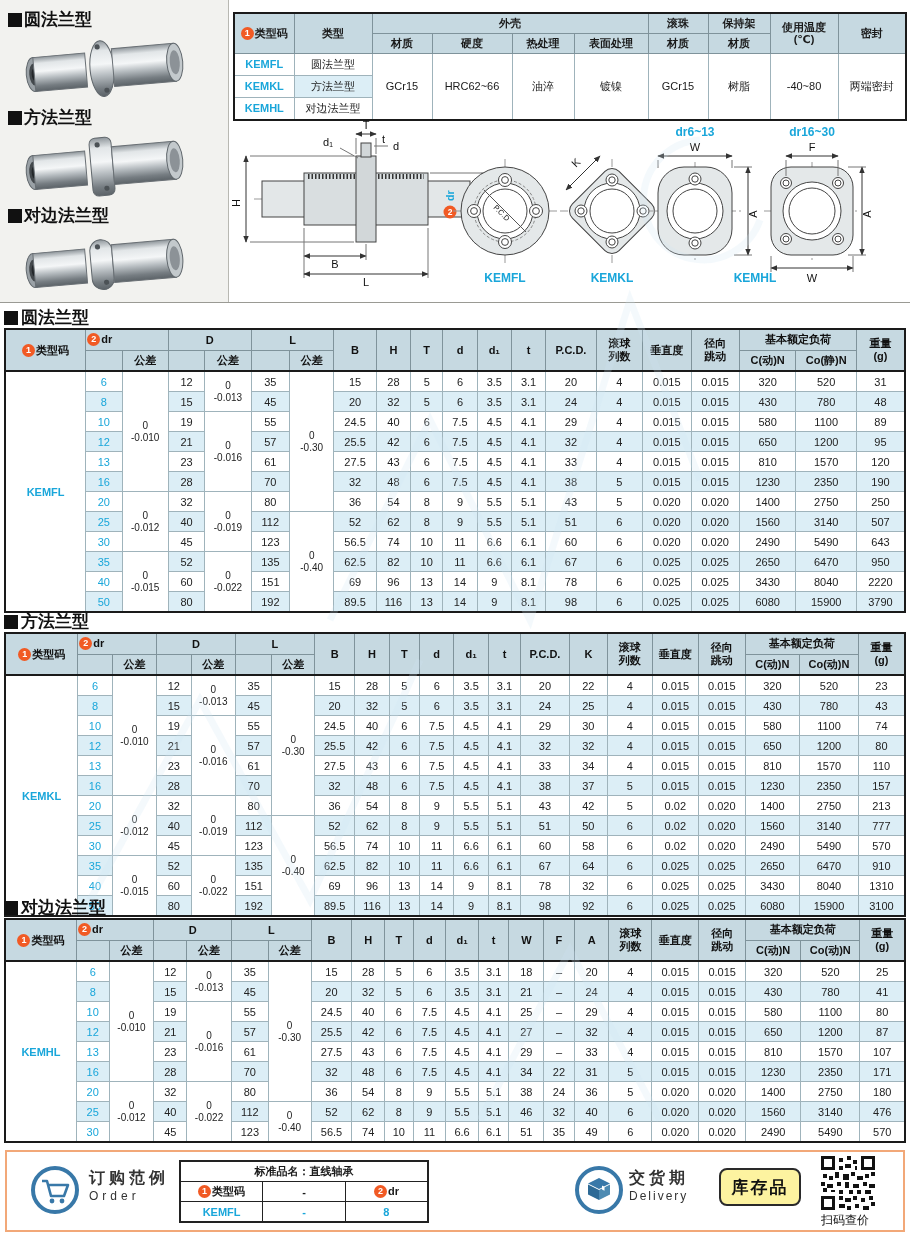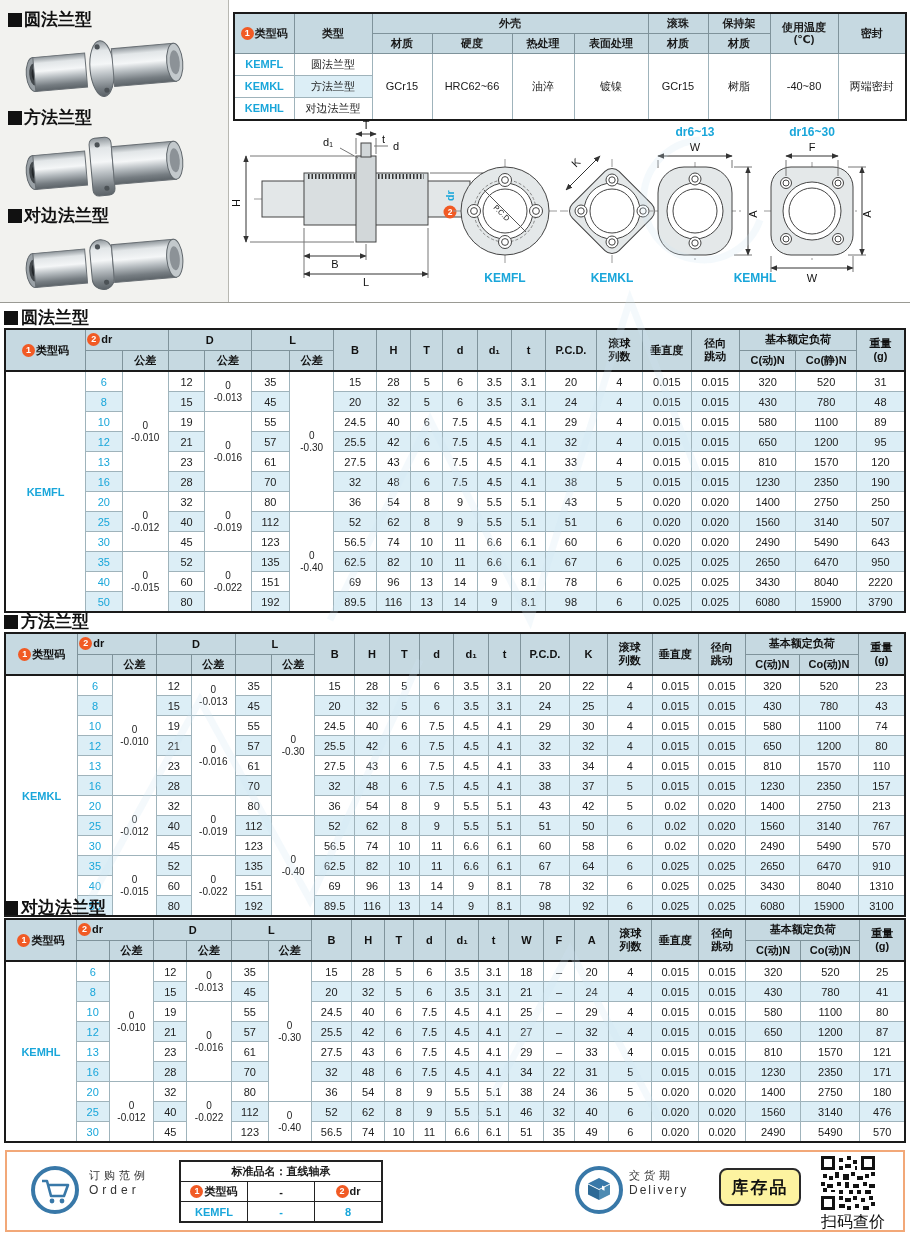--- a/index.html
+++ b/index.html
@@ -36,30 +36,30 @@
   .spec th{background:#c6d9e1;border:1px solid #7f939b;font-size:11px;font-weight:bold;padding:0 1px;}
   .spec td{border:1px solid #9fb3bb;font-size:11px;text-align:center;height:19px;}
   .spec thead tr{height:20px;}
   .spec td.code{font-weight:bold;}
   .spec tr.alt td{background:#dceef6;}
   .spec td.merged{background:#fff !important;}
   
   .footer-box{left:5px;top:1150px;width:896px;height:78px;border:2px solid #f2a878;background:#fff;}
   .ic-circle{position:absolute;border-radius:50%;border:4px solid #3878a8;background:#fff;}
   .cn-en{position:absolute;color:#333;}
-  .cn-en .cn{font-size:11px;letter-spacing:4px;font-weight:normal;}
+  .cn-en .cn{font-size:16px;letter-spacing:4px;font-weight:bold;}
   .cn-en .en{font-size:12px;letter-spacing:4px;}
   .order-table{position:absolute;border:2px solid #222;}
   .order-table th,.order-table td{border:1px solid #222;font-size:11px;text-align:center;
       height:19px;padding:0 2px;font-weight:bold;}
   .order-table td.cyan{color:#19a6da;}
   .stock-badge{position:absolute;background:#fdf3a0;border:2px solid #2a2a2a;border-radius:8px;
       font-size:17px;font-weight:bold;letter-spacing:2px;color:#111;
       display:flex;align-items:center;justify-content:center;}
-  .qr-caption{position:absolute;font-size:16px;color:#111;text-align:center;}
+  .qr-caption{position:absolute;font-size:12px;color:#111;text-align:center;}
   
   svg text{font-family:"Liberation Sans","DejaVu Sans",sans-serif;}
   .wm{pointer-events:none;opacity:.45;}
 </style>
 </head>
 <body>
 
 <div class="abs photo-col">
   <div class="ptype-label" style="top:8px;">
     <span class="sq"></span>
@@ -862,21 +862,21 @@
         <td>9</td>
         <td>5.5</td>
         <td>5.1</td>
         <td>51</td>
         <td>50</td>
         <td>6</td>
         <td>0.02</td>
         <td>0.020</td>
         <td>1560</td>
         <td>3140</td>
-        <td>767</td>
+        <td>777</td>
       </tr>
       <tr>
         <td class="drv">30</td>
         <td>45</td>
         <td>123</td>
         <td>56.5</td>
         <td>74</td>
         <td>10</td>
         <td>11</td>
         <td>6.6</td>
@@ -1119,21 +1119,21 @@
         <td>4.5</td>
         <td>4.1</td>
         <td>29</td>
         <td>–</td>
         <td>33</td>
         <td>4</td>
         <td>0.015</td>
         <td>0.015</td>
         <td>810</td>
         <td>1570</td>
-        <td>121</td>
+        <td>107</td>
       </tr>
       <tr class="alt">
         <td class="drv">16</td>
         <td>28</td>
         <td>70</td>
         <td>32</td>
         <td>48</td>
         <td>6</td>
         <td>7.5</td>
         <td>4.5</td>
@@ -1222,21 +1222,21 @@
     <svg width="40" height="40" viewBox="0 0 40 40">
       <path d="M7 11 h5 l4 15 h13 l4 -11 h-19" fill="none" stroke="#3878a8" stroke-width="2.6" stroke-linejoin="round"></path>
       <circle cx="17" cy="31" r="2.4" fill="#3878a8"></circle>
         <circle cx="27" cy="31" r="2.4" fill="#3878a8"></circle>
     </svg>
   </div>
   <div class="cn-en" style="left:82px;top:16px;">
     <div class="cn">订购范例</div>
     <div class="en">Order</div>
   </div>
-  <table class="order-table" style="left:172px;top:8px;width:204px;">
+  <table class="order-table" style="left:172px;top:8px;width:250px;">
     <tbody>
         <tr>
           <th colspan="3">标准品名：直线轴承</th>
         </tr>
     <tr>
       <td><span class="badge">1</span><span>类型码</span></td>
       <td>-</td>
       <td><span class="badge">2</span><span>dr</span></td>
     </tr>
     <tr>

